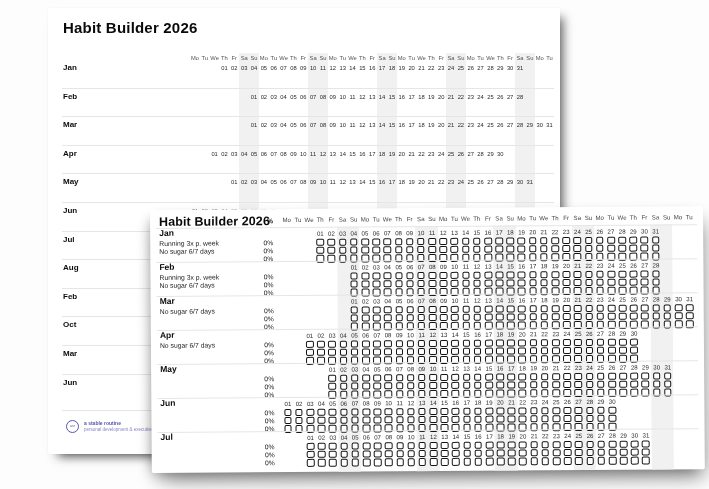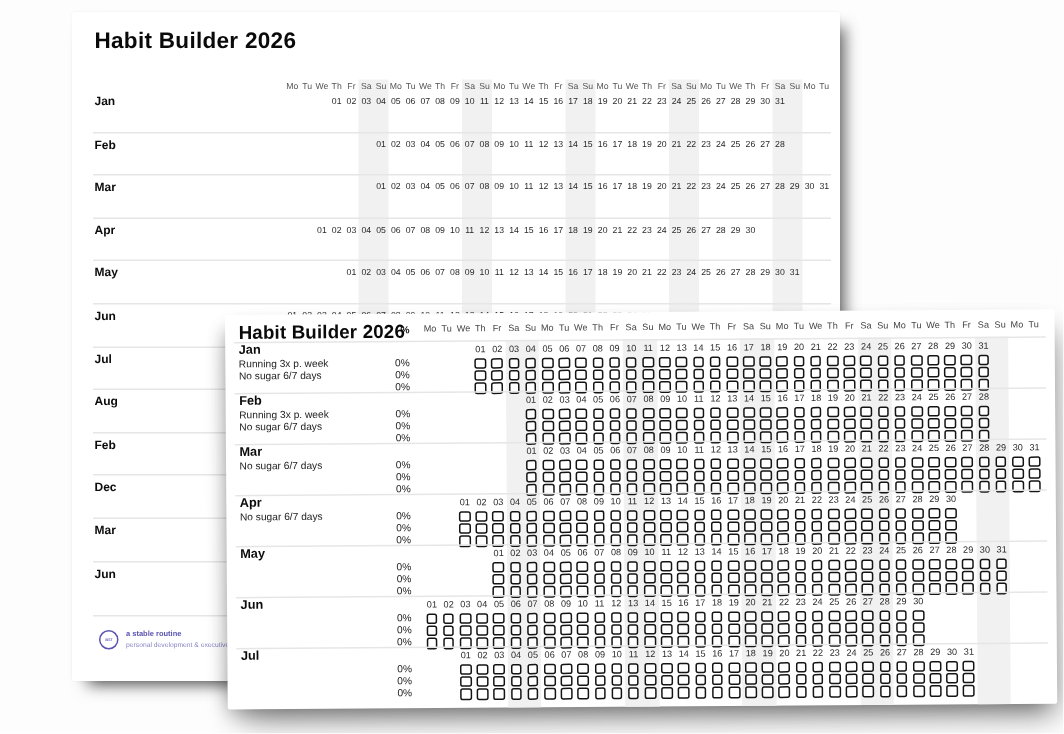--- a/index.html
+++ b/index.html
@@ -365,21 +365,21 @@
         <div class="bcell" style="left:358.70px;top:285.8px;">22</div>
         <div class="bcell" style="left:368.55px;top:285.8px;">23</div>
         <div class="bcell" style="left:378.40px;top:285.8px;">24</div>
         <div class="bcell" style="left:388.25px;top:285.8px;">25</div>
         <div class="bcell" style="left:398.10px;top:285.8px;">26</div>
         <div class="bcell" style="left:407.95px;top:285.8px;">27</div>
         <div class="bcell" style="left:417.80px;top:285.8px;">28</div>
         <div class="bcell" style="left:427.65px;top:285.8px;">29</div>
         <div class="bcell" style="left:437.50px;top:285.8px;">30</div>
         <div class="sep" style="left:14px;top:308.4px;width:492px;"></div>
-        <div class="mlabel-b" style="left:15px;top:313.4px;">Dec</div>
+        <div class="mlabel-b" style="left:15px;top:313.4px;">Oct</div>
         <div class="bcell" style="left:171.55px;top:314.4px;">01</div>
         <div class="bcell" style="left:181.40px;top:314.4px;">02</div>
         <div class="bcell" style="left:191.25px;top:314.4px;">03</div>
         <div class="bcell" style="left:201.10px;top:314.4px;">04</div>
         <div class="bcell" style="left:210.95px;top:314.4px;">05</div>
         <div class="bcell" style="left:220.80px;top:314.4px;">06</div>
         <div class="bcell" style="left:230.65px;top:314.4px;">07</div>
         <div class="bcell" style="left:240.50px;top:314.4px;">08</div>
         <div class="bcell" style="left:250.35px;top:314.4px;">09</div>
         <div class="bcell" style="left:260.20px;top:314.4px;">10</div>

